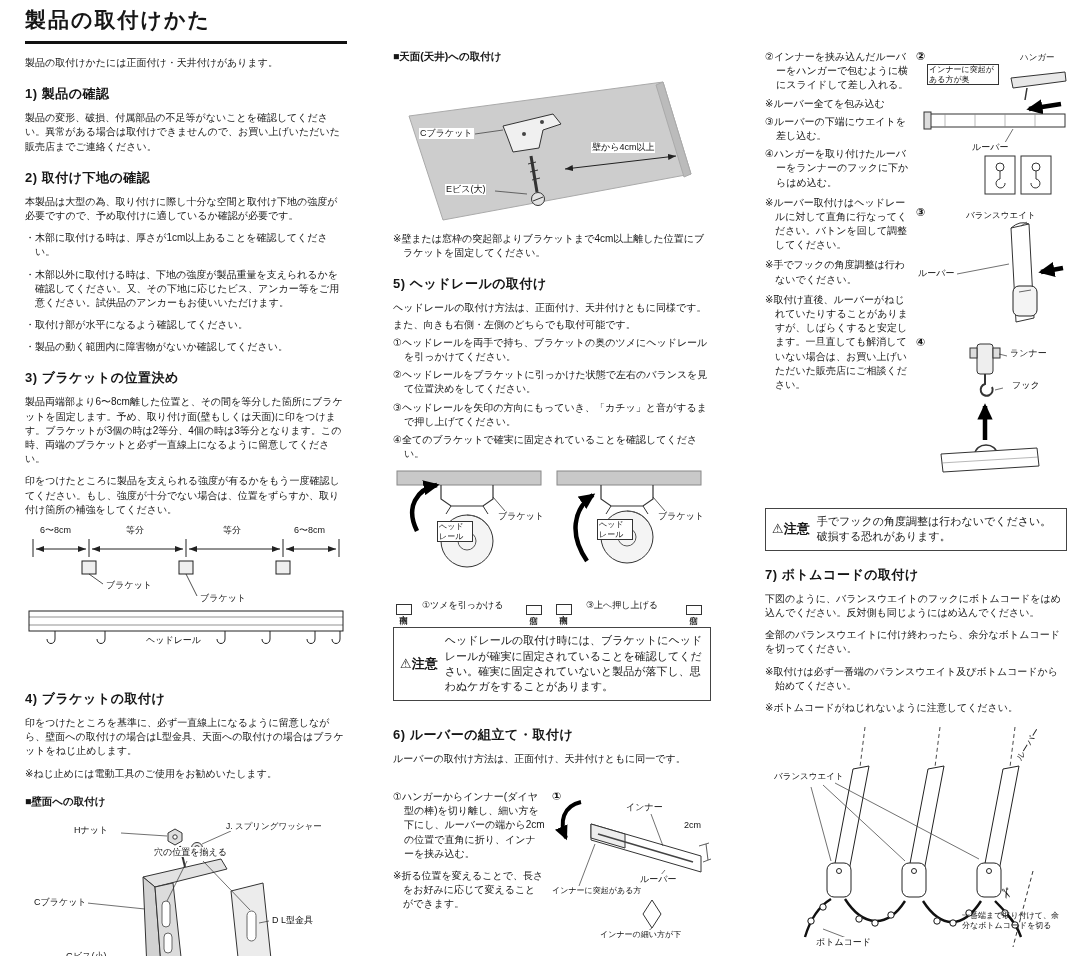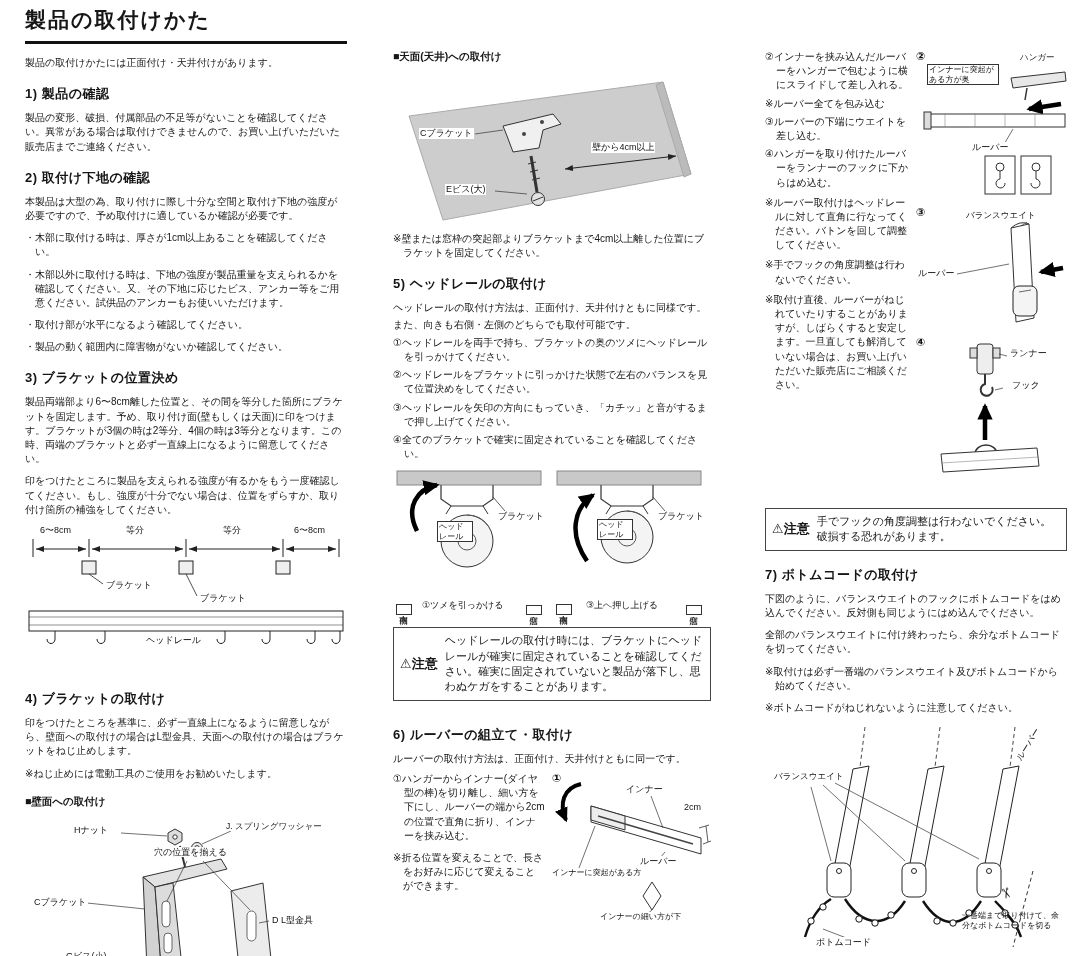--- a/index.html
+++ b/index.html
@@ -19,21 +19,21 @@
   .diagram{position:relative;margin-top:8px}
   .dlabel{position:absolute;font-size:9px;line-height:1.2;white-space:nowrap;background:#fff;padding:0 1px;color:#111}
   .dlabel.wrap{white-space:normal}
   .boxed{border:1px solid #333}
   .f8{font-size:8px}.f85{font-size:8.5px}
   .num{font-size:11px;font-weight:bold;background:transparent}
   .vtext{position:absolute;writing-mode:vertical-rl;border:1px solid #333;background:#fff;padding:3px 1px;font-size:8.5px;letter-spacing:1px}
   .warnbox{display:flex;gap:7px;border:1px solid #444;padding:5px 6px;margin-top:10px;align-items:center}
   .warnlabel{font-size:13px;font-weight:bold;white-space:nowrap}
   .warntext{font-size:11px;line-height:1.4}
-  .split{display:flex;gap:6px;margin-top:6px}
+  .split{display:flex;gap:6px;margin-top:24px}
   .panels{display:flex;gap:8px;margin-top:8px}
   .panel{position:relative;width:152px;height:148px}
 </style>
 </head>
 <body>
 
 <div class="page">
 
   <div class="col col-left">
     <h1 class="title">製品の取付けかた</h1>

